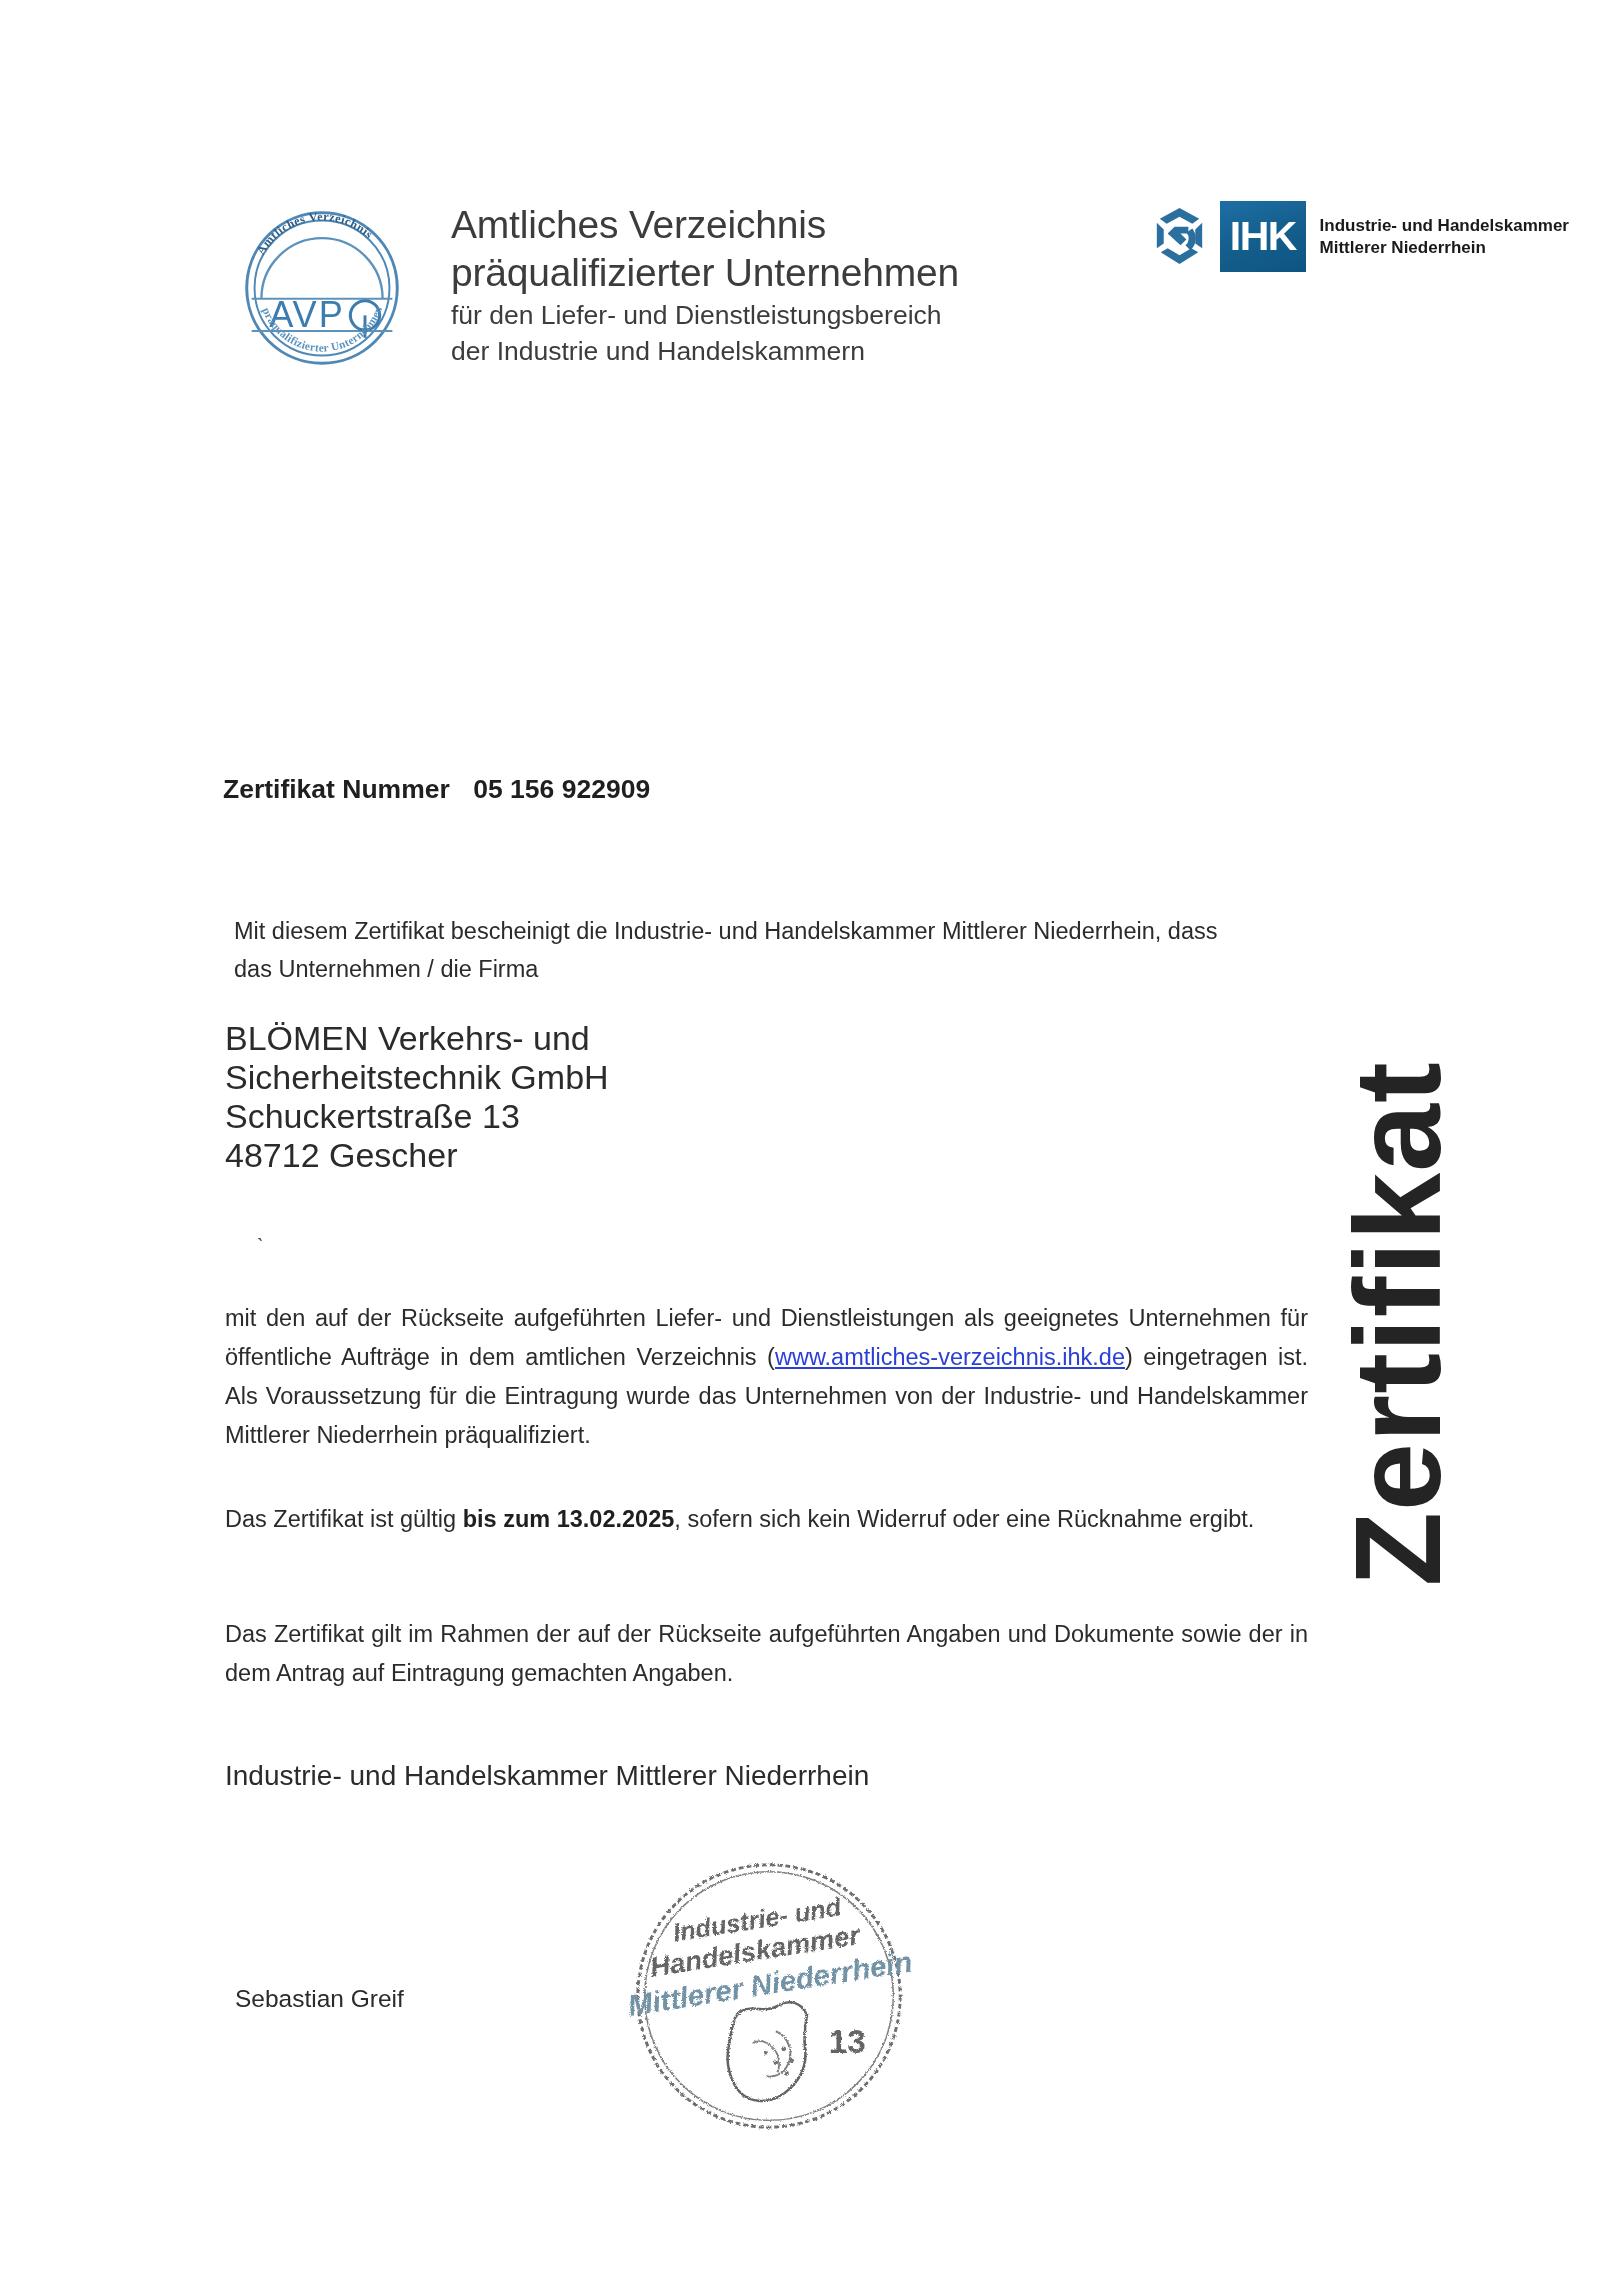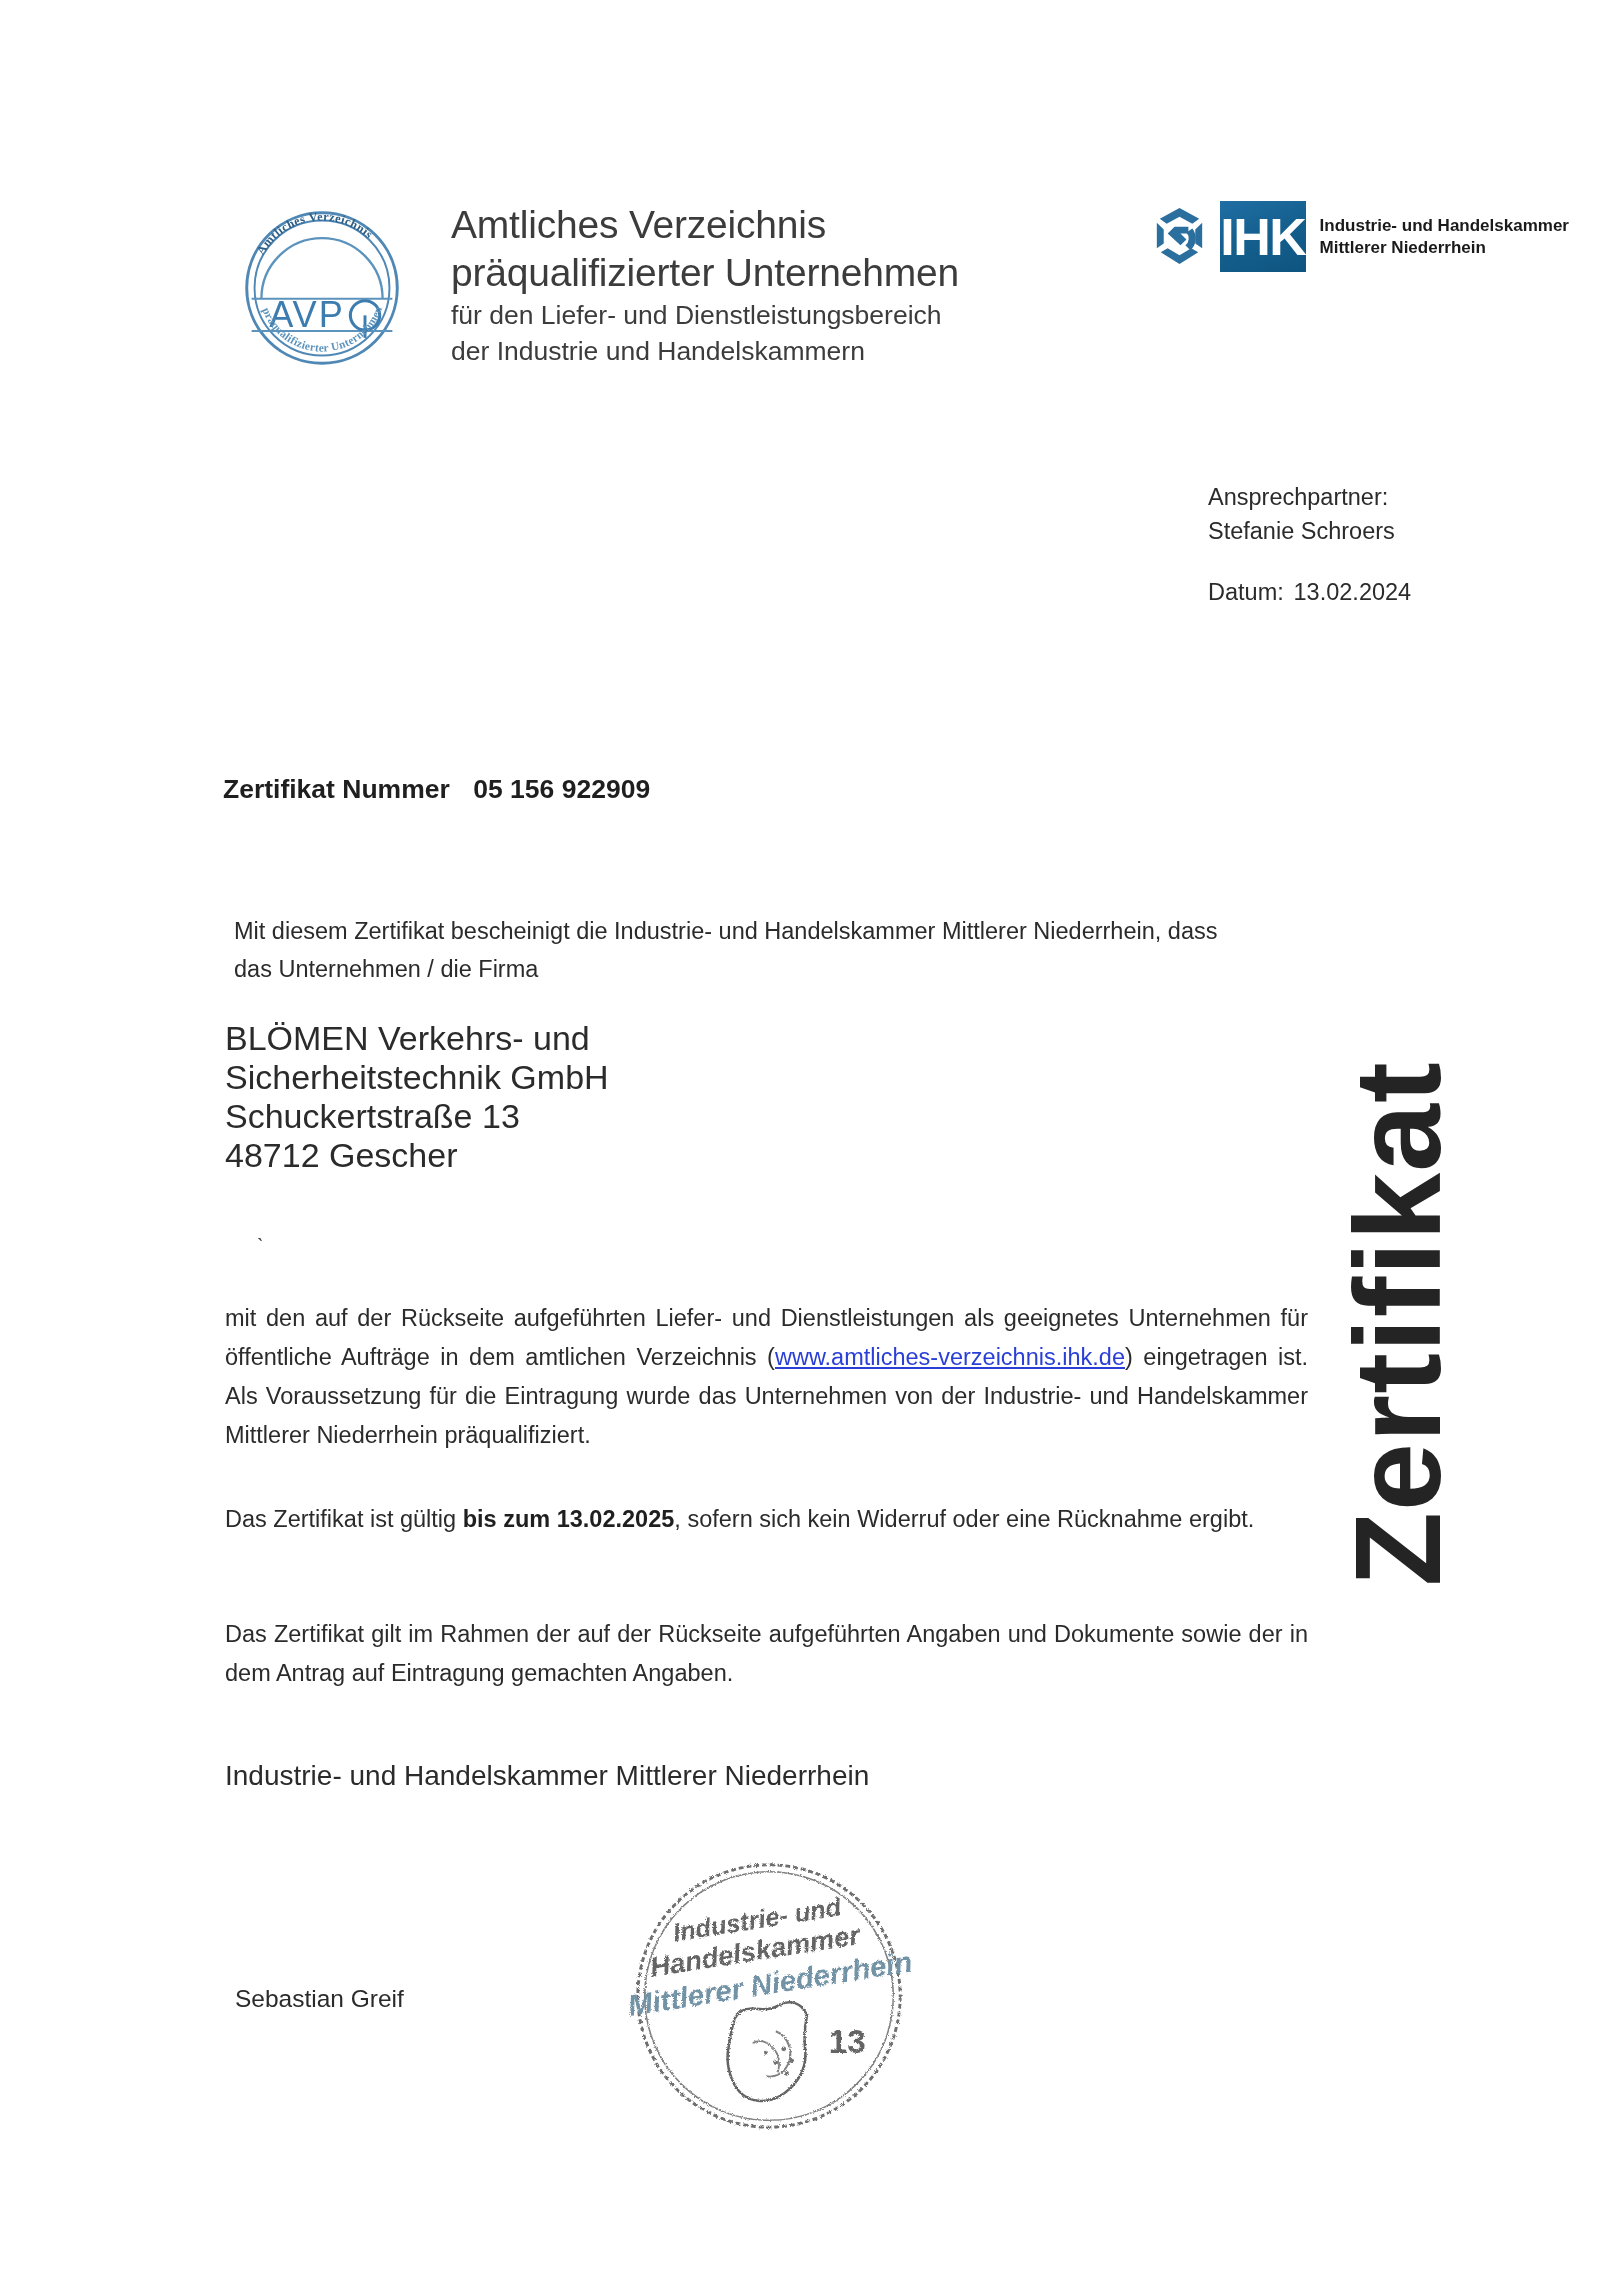--- a/index.html
+++ b/index.html
@@ -79,21 +79,21 @@
     height: 71px;
     background: linear-gradient(160deg, #1f6ea4 0%, #15608f 45%, #0e5480 100%);
     display: flex;
     align-items: center;
     justify-content: center;
     margin-left: 5.9px;
     flex: 0 0 auto;
   }
   .ihk-box span {
     color: #ffffff;
-    font-size: 52px;
+    font-size: 41px;
     font-weight: bold;
     letter-spacing: -1.5px;
     line-height: 1;
     font-family: "Liberation Sans", sans-serif;
   }
   .ihk-text {
     margin-left: 13.7px;
     font-size: 17px;
     font-weight: bold;
     line-height: 21.6px;
@@ -285,27 +285,20 @@
       <div class="ihk-box">
         <span>IHK</span>
       </div>
       <div class="ihk-text">
         <div>Industrie- und Handelskammer</div>
         <div>Mittlerer Niederrhein</div>
       </div>
     </div>
   </div>
 
-  <div class="contact-block">
-    <div>Ansprechpartner:</div>
-    <div>Stefanie Schroers</div>
-    <div class="date">
-      <span class="label">Datum:</span><span>13.02.2024</span>
-    </div>
-  </div>
 
   <div class="cert-number">
     <span>Zertifikat Nummer</span><span class="num">05 156 922909</span>
   </div>
 
   <div class="intro">Mit diesem Zertifikat bescheinigt die Industrie- und Handelskammer Mittlerer Niederrhein, dass das Unternehmen / die Firma</div>
 
   <div class="company">
     <div>BLÖMEN Verkehrs- und</div>
     <div>Sicherheitstechnik GmbH</div>

